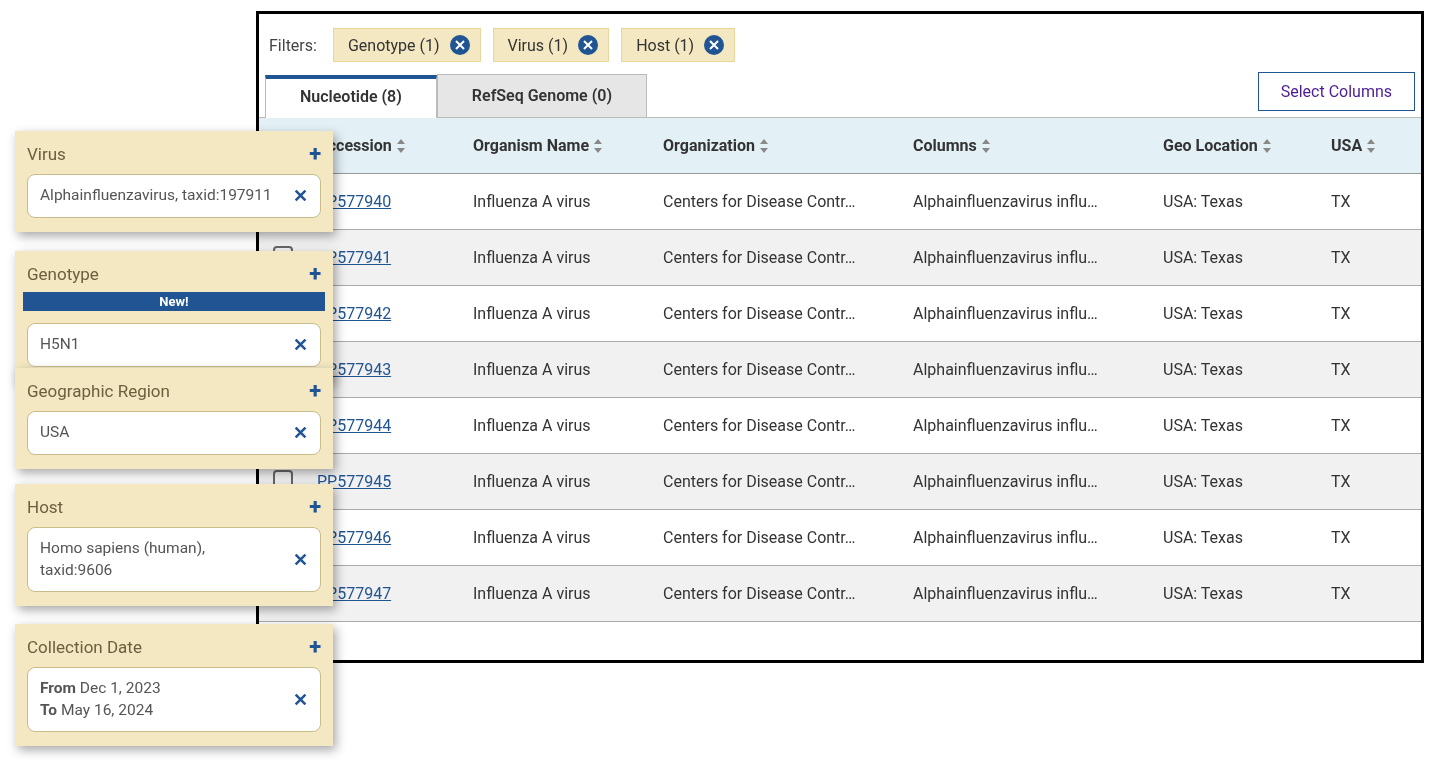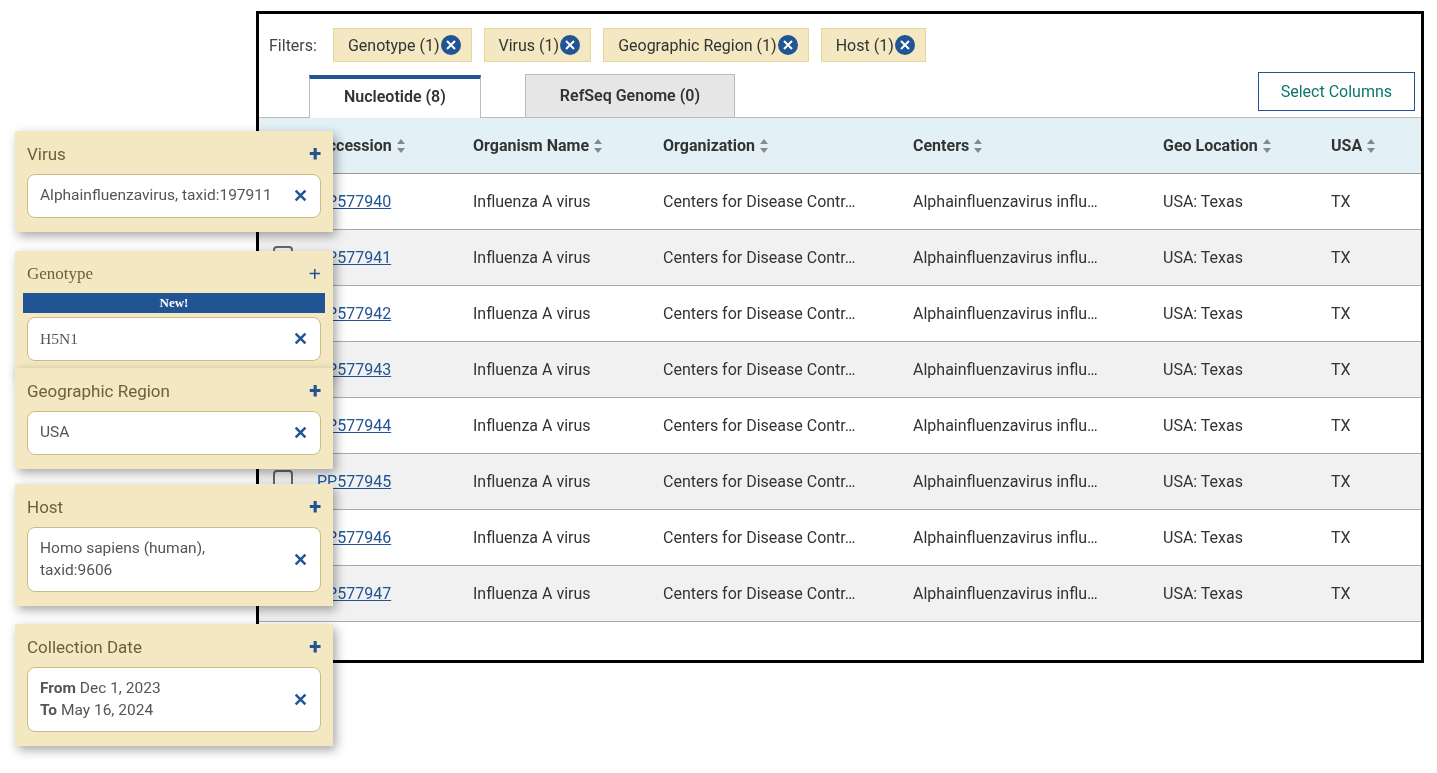--- a/index.html
+++ b/index.html
@@ -32,21 +32,21 @@
     font-size: 16px;
     color: #444;
     margin-right: 4px;
   }
   .filter-chip {
     background: #F3E8C2;
     border: 1px solid #e6d79b;
     padding: 6px 10px 6px 14px;
     display: inline-flex;
     align-items: center;
-    gap: 1px;
+    gap: 10px;
     font-size: 16px;
     color: #333;
   }
   .x-circle {
     width: 20px; height:20px;
     border-radius:50%;
     background:#205493;
     display:inline-flex;
     align-items:center;
     justify-content:center;
@@ -63,37 +63,36 @@
   .tab {
     padding:11px 34px 12px;
     border:1px solid #bbb;
     background:#e6e6e6;
     font-size:16px;
     font-weight:600;
     color:#333;
     border-bottom:none;
     margin-right:0;
     cursor:pointer;
-    margin-left:44px;
   }
   .tab.active {
     background:#fff;
     border-top:4px solid #205493;
     border-left:1px solid #bbb;
     border-right:1px solid #bbb;
     position:relative;
     top:1px;
     padding-top:8px;
   }
   .select-columns {
     position:absolute;
     right:6px;
     top:-2px;
     border:1px solid #205493;
-    color:#0f766e;
+    color:#4c1d95;
     font-size:16px;
     padding:9px 22px;
     background:#fff;
     cursor:pointer;
   }
   .table {
     display:flex;
     flex-direction:column;
   }
   .trow {
@@ -158,21 +157,21 @@
     font-weight:800;
     cursor:pointer;
   }
   .new-badge {
     background:#205493;
     color:#fff;
     font-size:13px;
     font-weight:700;
     text-align:center;
     padding:2px 0;
-    margin: -2px -4px 4px -4px;
+    margin: -2px -4px 12px -4px;
   }
 </style>
 </head>
 <body>
 
 <div class="main-frame">
 
   <div class="filters-row">
     <span class="filters-label">Filters:</span>
     <span class="filter-chip">
@@ -185,28 +184,20 @@
     </span>
     <span class="filter-chip">
       <span>Virus (1)</span>
       <span class="x-circle">
           <svg viewBox="0 0 10 10">
             <path d="M1 1L9 9M9 1L1 9" stroke="#fff" stroke-width="2"></path>
           </svg>
         </span>
     </span>
     <span class="filter-chip">
-      <span>Geographic Region (1)</span>
-      <span class="x-circle">
-          <svg viewBox="0 0 10 10">
-            <path d="M1 1L9 9M9 1L1 9" stroke="#fff" stroke-width="2"></path>
-          </svg>
-        </span>
-    </span>
-    <span class="filter-chip">
       <span>Host (1)</span>
       <span class="x-circle">
           <svg viewBox="0 0 10 10">
             <path d="M1 1L9 9M9 1L1 9" stroke="#fff" stroke-width="2"></path>
           </svg>
         </span>
     </span>
   </div>
 
   <div class="tabs-row">
@@ -220,21 +211,21 @@
       <div class="cbx-col"></div>
       <div class="cell col-acc"><span>Accession</span><span class="sort-icon"><svg viewBox="0 0 10 14">
               <path d="M5 0L9 5H1z M5 14L1 9h8z" fill="#888"></path>
             </svg></span></div>
       <div class="cell col-org"><span>Organism Name</span><span class="sort-icon"><svg viewBox="0 0 10 14">
               <path d="M5 0L9 5H1z M5 14L1 9h8z" fill="#888"></path>
             </svg></span></div>
       <div class="cell col-orgz"><span>Organization</span><span class="sort-icon"><svg viewBox="0 0 10 14">
               <path d="M5 0L9 5H1z M5 14L1 9h8z" fill="#888"></path>
             </svg></span></div>
-      <div class="cell col-sp"><span>Centers</span><span class="sort-icon"><svg viewBox="0 0 10 14">
+      <div class="cell col-sp"><span>Columns</span><span class="sort-icon"><svg viewBox="0 0 10 14">
               <path d="M5 0L9 5H1z M5 14L1 9h8z" fill="#888"></path>
             </svg></span></div>
       <div class="cell col-geo"><span>Geo Location</span><span class="sort-icon"><svg viewBox="0 0 10 14">
               <path d="M5 0L9 5H1z M5 14L1 9h8z" fill="#888"></path>
             </svg></span></div>
       <div class="cell col-usa"><span>USA</span><span class="sort-icon"><svg viewBox="0 0 10 14">
               <path d="M5 0L9 5H1z M5 14L1 9h8z" fill="#888"></path>
             </svg></span></div>
     </div>
 
@@ -317,21 +308,21 @@
   <div class="card-hdr">
     <span>Virus</span>
     <span class="plus-icon">+</span>
   </div>
   <div class="card-input">
     <span class="lbl">Alphainfluenzavirus, taxid:197911</span>
     <span class="x-plain">✕</span>
   </div>
 </div>
 
-<div class="card" style="left:15px; top:251px;font-family:Liberation Serif, serif;">
+<div class="card" style="left:15px; top:251px;">
   <div class="card-hdr">
     <span>Genotype</span>
     <span class="plus-icon">+</span>
   </div>
   <div class="new-badge">New!</div>
   <div class="card-input">
     <span class="lbl">H5N1</span>
     <span class="x-plain">✕</span>
   </div>
 </div>

